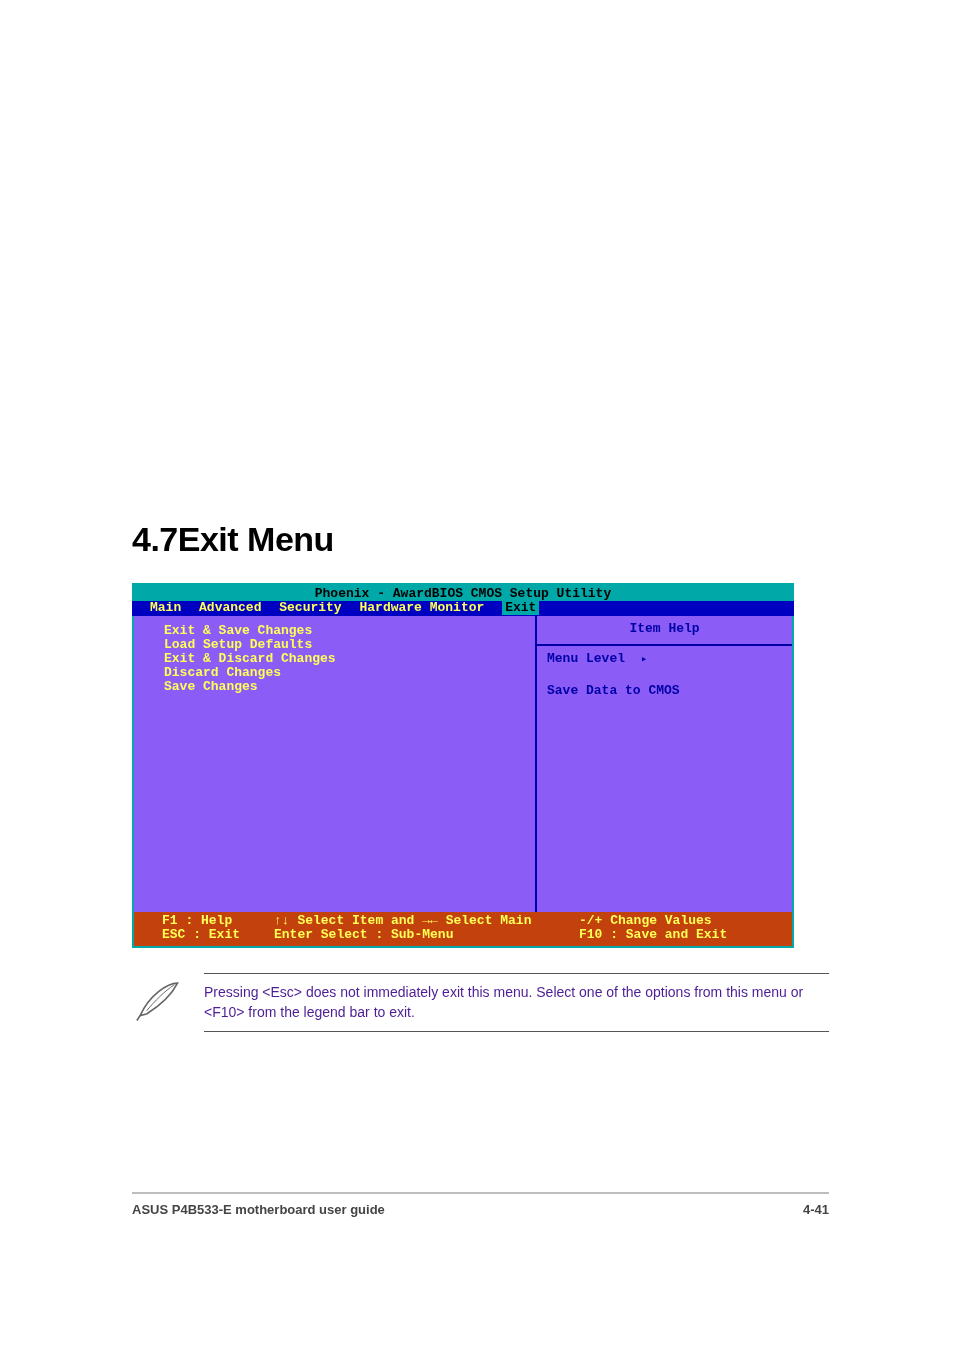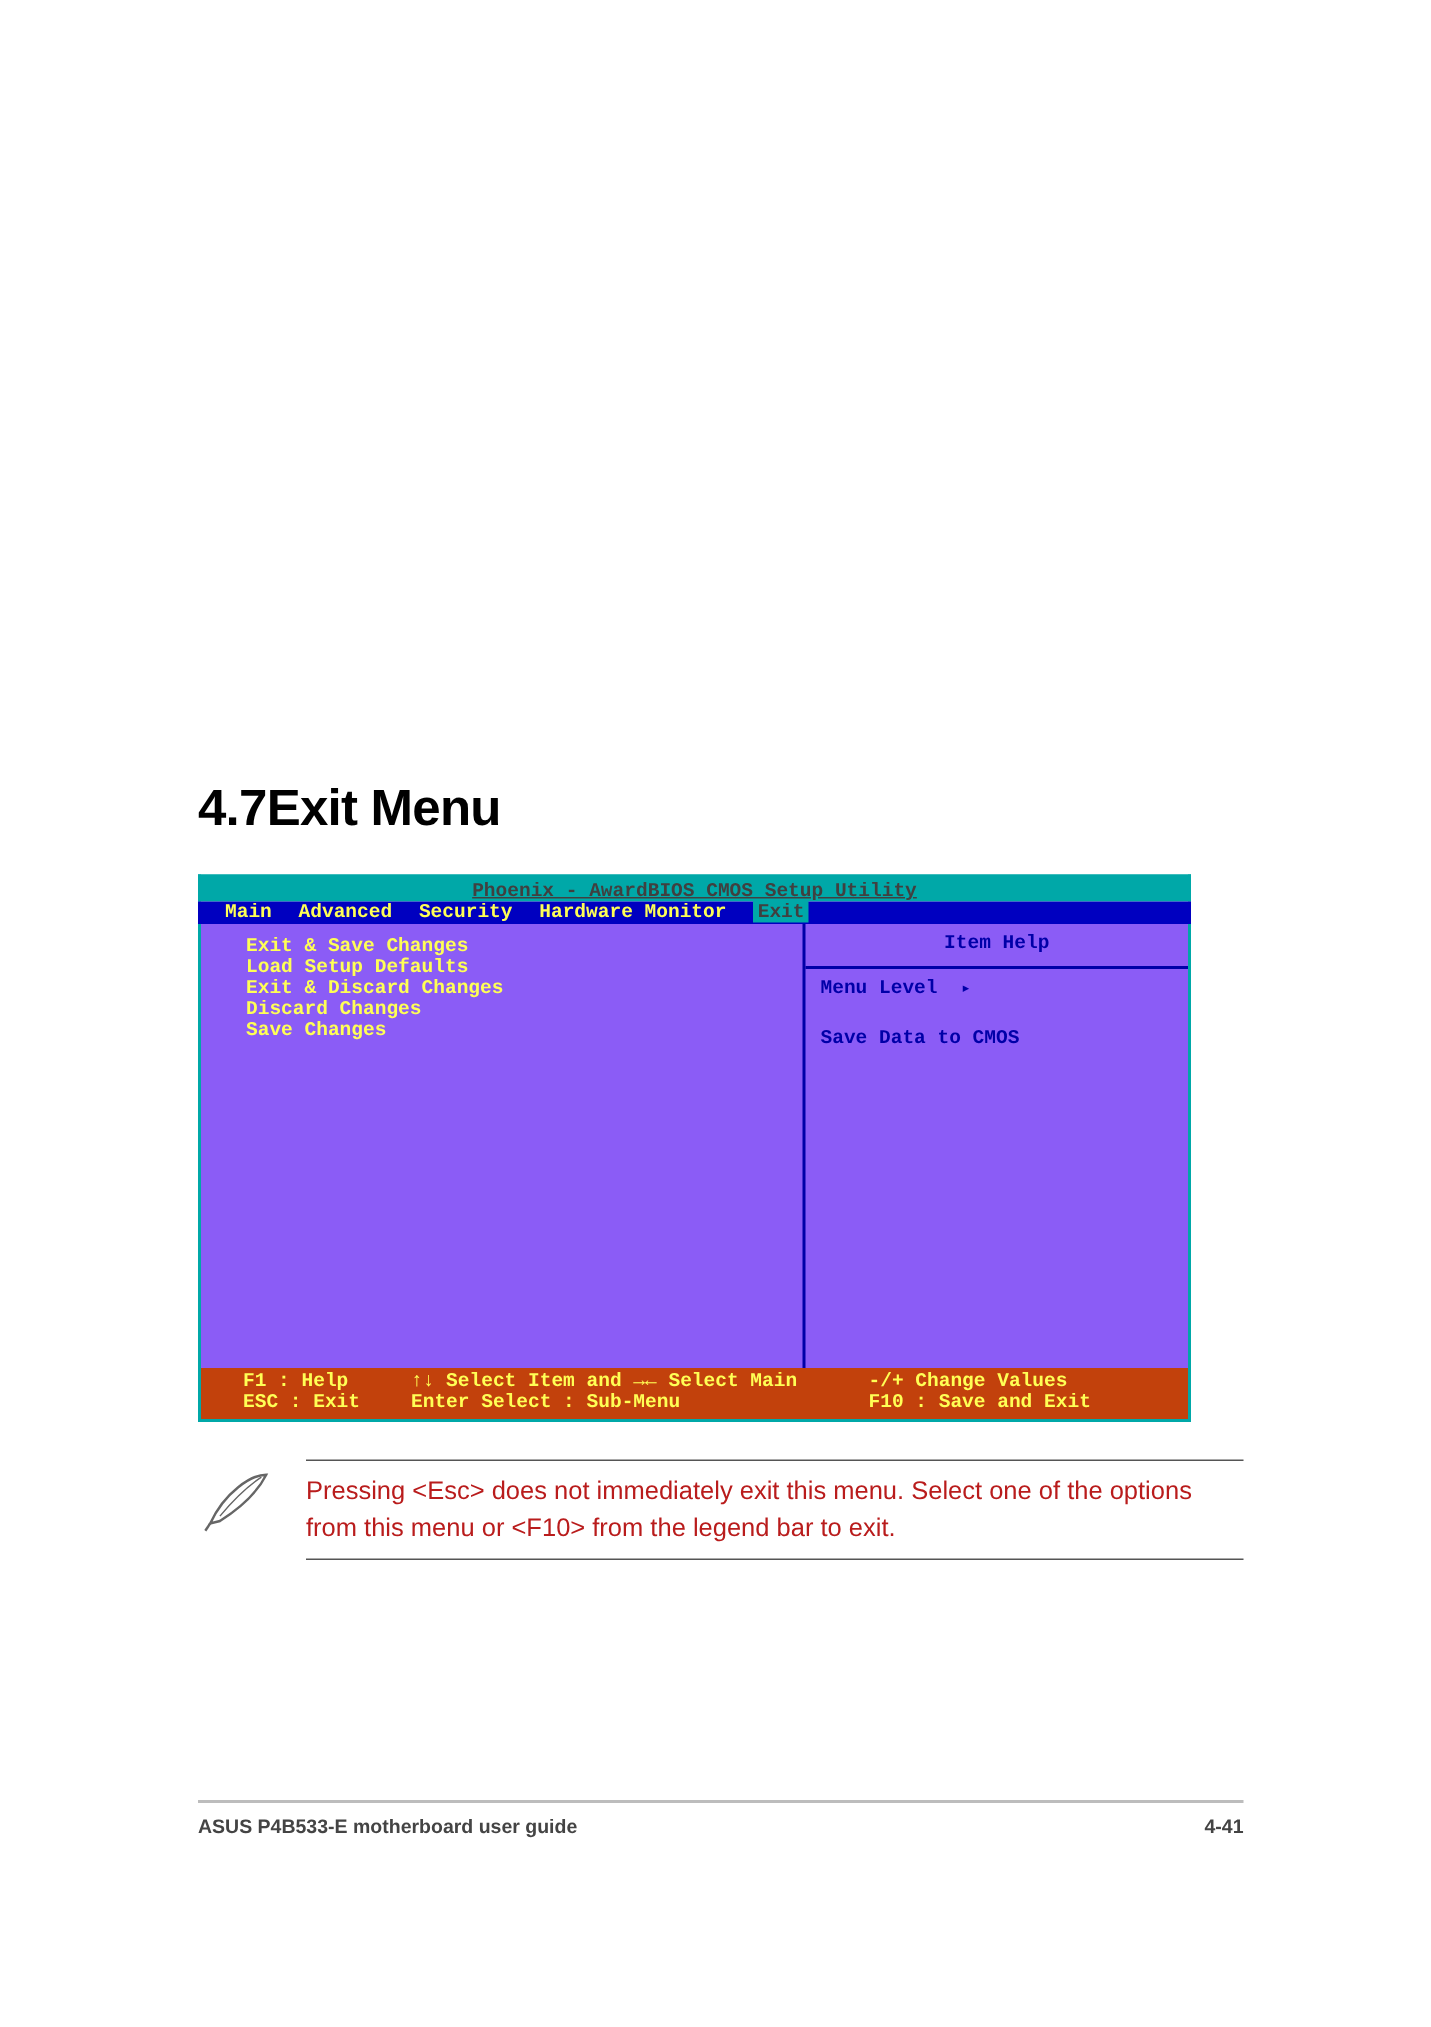--- a/index.html
+++ b/index.html
@@ -33,36 +33,35 @@
   .bios {
     margin-top: 24px;
     width: 662px;
     height: 370px;
     font-family: "Courier New", monospace;
     font-size: 13px;
     line-height: 1.08;
   }
   .bios-titlebar {
     background: #00a8a8;
-    color: #404040;
+    color: #000000;
     text-align: center;
     padding: 2px 0 0 0;
     font-weight: bold;
     border: 2px solid #00a8a8;
     border-bottom: none;
-    text-decoration: underline;
   }
   .bios-menubar {
     background: #0000c0;
     color: #ffff55;
     padding: 0 18px 1px 18px;
     font-weight: bold;
   }
   .bios-menubar span { margin-right: 10px; }
-  .bios-menubar .tab-gap { background: #00a8a8; color:#404040; padding: 0 3px; }
+  .bios-menubar .tab-gap { background: #00a8a8; color:#000000; padding: 0 3px; }
   .bios-body {
     display: flex;
     height: 296px;
     border-left: 2px solid #00a8a8;
     border-right: 2px solid #00a8a8;
     background: #8b5cf6;
   }
   .bios-left {
     flex: 1;
     padding: 8px 10px 8px 30px;
@@ -116,23 +115,23 @@
   .note-text-col {
     flex: 1;
   }
   .note-rule {
     border: none;
     border-top: 1px solid #555;
     margin: 0 0 8px 0;
   }
   .note-rule.bottom { margin: 8px 0 0 0; }
   .note-text {
-    font-size: 17px;
+    font-size: 14px;
     line-height: 1.45;
-    color: #b91c1c;
+    color: #4c1d95;
   }
 
   
   .page-footer-rule {
     border: none;
     border-top: 2.5px solid #bdbdbd;
     margin-top: 160px;
   }
   .page-footer {
     display: flex;

